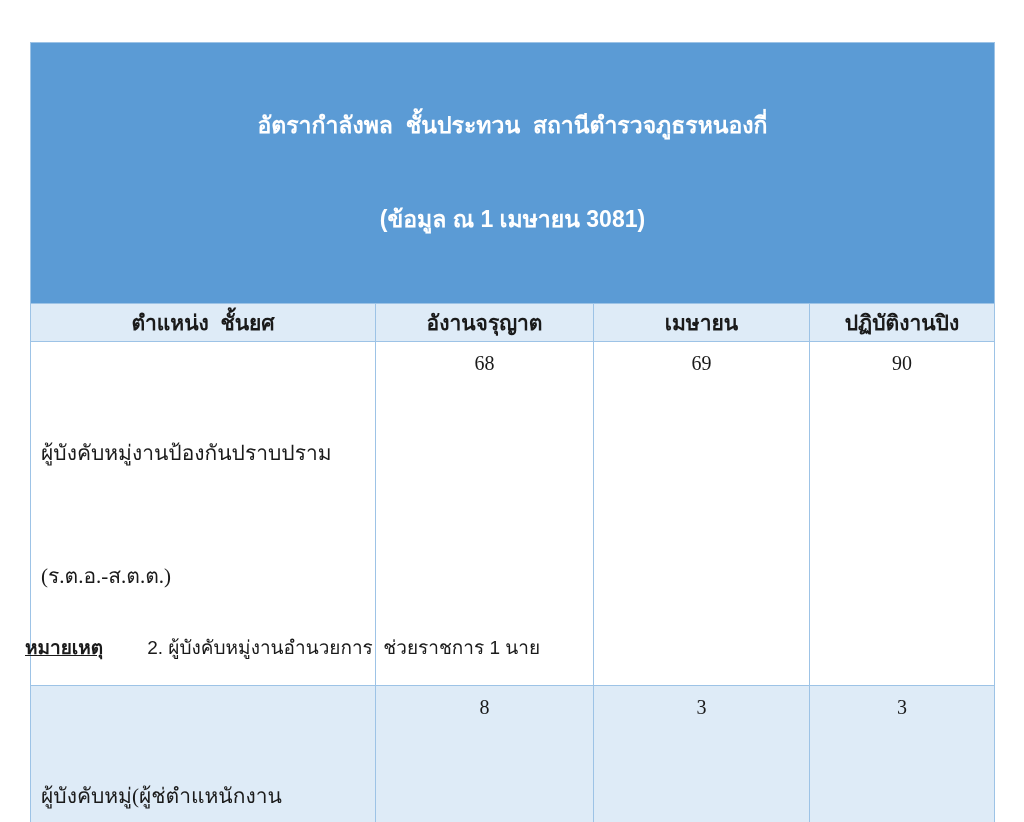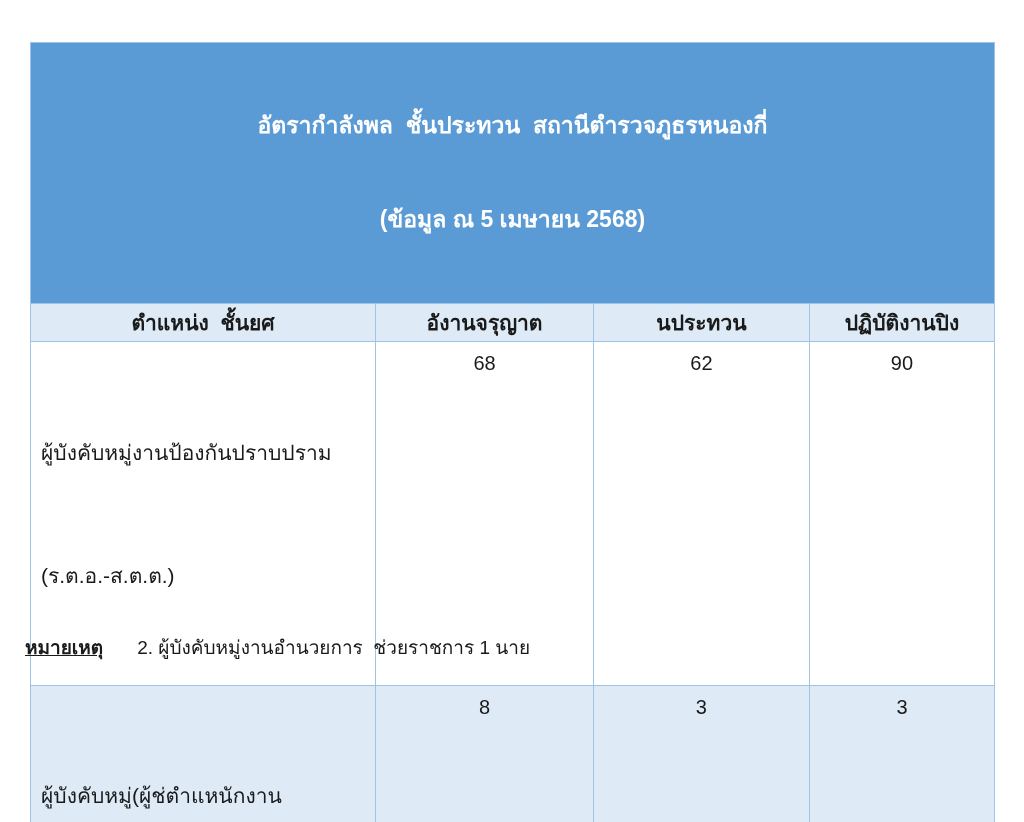--- a/index.html
+++ b/index.html
@@ -46,21 +46,21 @@
   tr.colhead th {
     background: #DEEBF7;
     font-weight: bold;
     font-size: 21px;
     text-align: center;
     height: 38px;
     padding: 2px 16px;
   }
 
   
-  tr.datarow td { height: 80px; vertical-align: top; font-size: 21px; }
+  tr.datarow td { height: 80px; vertical-align: top; font-size: 21px; font-family: Liberation Serif, serif; }
   tr.datarow td.pos {
     text-align: left;
     padding: 9px 20px 6px 10px;
     line-height: 1.95;
   }
   tr.datarow td.num {
     text-align: center;
     padding-top: 10px;
     font-size: 20px;
   }
@@ -78,57 +78,57 @@
     row-gap: 20px;
     align-items: baseline;
     gap: 30px;
   }
   .notes-heading {
     font-weight: 600;
     text-decoration: underline;
     white-space: pre-wrap;
   }
   .note-item { white-space: pre-wrap; }
-  .note-item.second { grid-column: 2; margin-left: 4px; }
+  .note-item.second { grid-column: 2; margin-left: 14px; }
 </style>
 </head>
 <body>
 
 <div class="page">
 
   <table class="personnel">
     <colgroup>
       <col class="c1">
         <col class="c2">
         <col class="c3">
         <col class="c4">
     </colgroup>
 
     <tbody>
         <tr>
       <td class="title-cell" colspan="4">
         <div class="line">อัตรากำลังพล  ชั้นประทวน  สถานีตำรวจภูธรหนองกี่</div>
-        <div class="line">(ข้อมูล ณ 5 เมษายน 2568)</div>
+        <div class="line">(ข้อมูล ณ 1 เมษายน 3081)</div>
       </td>
     </tr>
 
     <tr class="colhead">
       <th>ตำแหน่ง  ชั้นยศ</th>
       <th>อังานจรุญาต</th>
-      <th>นประทวน</th>
+      <th>เมษายน</th>
       <th>ปฏิบัติงานปิง</th>
     </tr>
 
     <tr class="datarow plain">
       <td class="pos">
         <div>ผู้บังคับหมู่งานป้องกันปราบปราม</div>
         <div>(ร.ต.อ.-ส.ต.ต.)</div>
       </td>
       <td class="num">68</td>
-      <td class="num">62</td>
+      <td class="num">69</td>
       <td class="num">90</td>
     </tr>
 
     <tr class="datarow banded">
       <td class="pos">
         <div>ผู้บังคับหมู่(ผู้ช่ตำแหนักงานสอบสวน)</div>
         
       </td>
       <td class="num">8</td>
       <td class="num">3</td>

